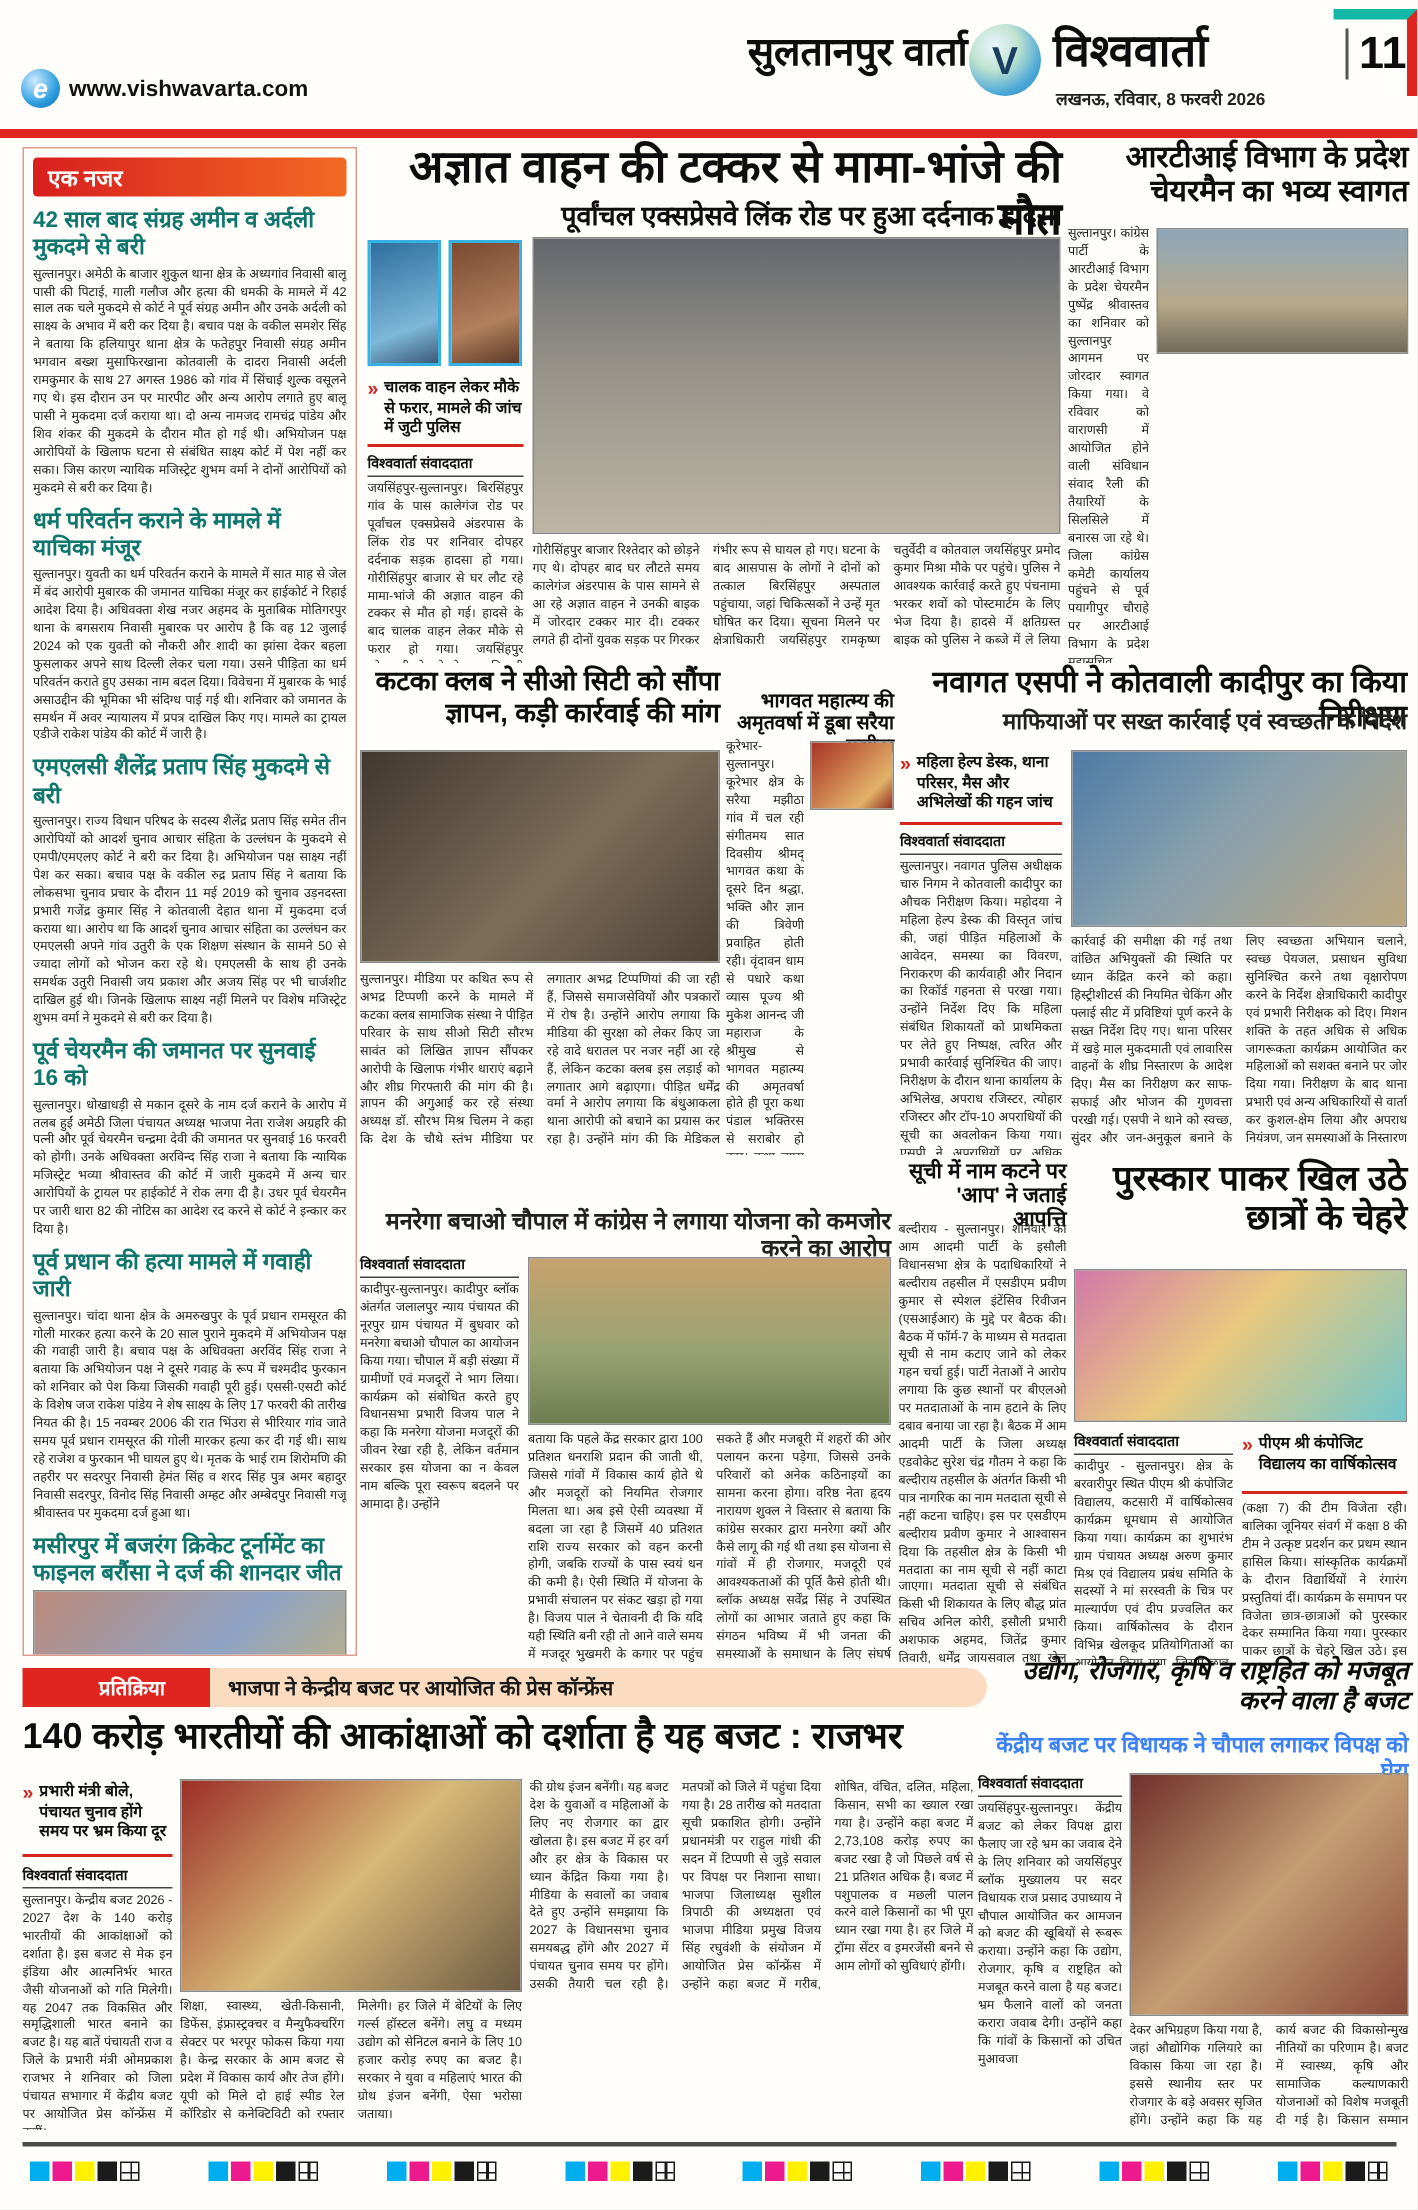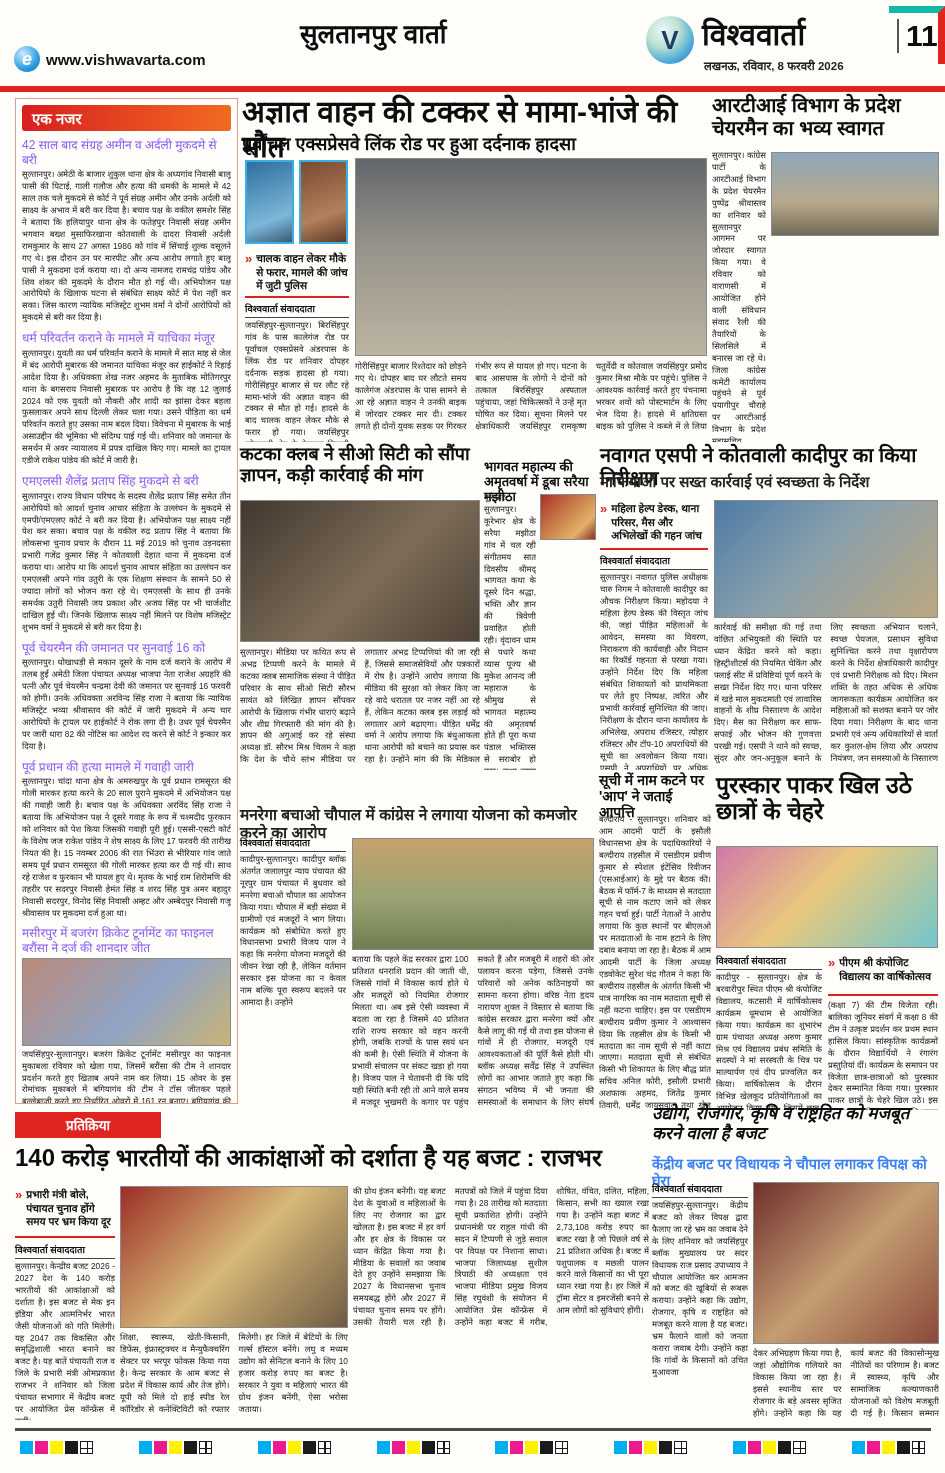--- a/index.html
+++ b/index.html
@@ -4,21 +4,21 @@
 <style>
   * { margin:0; padding:0; box-sizing:border-box; }
   html,body { background:#e8e8e8; }
   #page {
     position:relative; width:945px; height:1473px; margin:0 auto;
     background:#fffefa; overflow:hidden;
     font-family:"Liberation Sans","DejaVu Sans",sans-serif; color:#111;
   }
   .abs { position:absolute; }
   .hl { font-weight:700; color:#0d0d0d; line-height:1.15; }
-  .center { text-align:left; }
+  .center { text-align:right; }
   .body-text { font-size:8.4px; line-height:1.42; text-align:justify; color:#1c1c1c; overflow:hidden; }
   .cols2 { column-count:2; column-gap:9px; }
   .cols3 { column-count:3; column-gap:9px; }
   .byline { font-weight:700; font-size:9.5px; color:#111; border-bottom:1.5px solid #444; padding-bottom:2px; }
   .red-div { border-top:2px solid #d6251f; }
   .bullet { display:flex; gap:4px; font-weight:700; font-size:10.5px; line-height:1.3; color:#111; }
   .chev { color:#d6251f; font-weight:900; font-size:13px; line-height:1; }
   .photo { border:1px solid #8a8a8a; }
   
   .ph-street { background:linear-gradient(180deg,#63676c 0%,#97938a 45%,#bdb5a2 100%); }
@@ -31,21 +31,21 @@
   .ph-mnrega { background:linear-gradient(180deg,#c5a26d 0%,#99a373 55%,#6f7d50 100%); }
   .ph-award { background:linear-gradient(135deg,#d279a8 0%,#e8c87e 45%,#72c6cc 100%); }
   .ph-press { background:linear-gradient(135deg,#9c2f27 0%,#d7b877 50%,#6e5b43 100%); }
   .ph-chaupal { background:linear-gradient(135deg,#70302c 0%,#c49d72 50%,#8a4a3a 100%); }
   .ph-cricket { background:linear-gradient(135deg,#bb8a7a 0%,#8fa3c4 55%,#c9b477 100%); }
   .ek-box { border:1px solid #e09a8e; background:#fffefa; }
   .ek-head {
     background:linear-gradient(90deg,#d81f1f,#f26a22); color:#fff;
     font-weight:700; font-size:15px; padding:3px 10px; border-radius:3px;
   }
-  .ek-item-hl { font-weight:400; font-size:12px; line-height:1.22; margin:7px 0 2px 0; color:#8b5cf6; }
+  .ek-item-hl { font-weight:700; font-size:15px; line-height:1.22; margin:7px 0 2px 0; color:#0f766e; }
   .kicker { background:#e02420; color:#fff; font-weight:700; font-size:13.5px;
             display:flex; align-items:center; justify-content:center; }
   .strip-bar { background:#fbdcc0; color:#1a1a1a; font-weight:700; font-size:13.5px;
                display:flex; align-items:center; padding-left:12px;
                border-radius:0 14px 14px 0; }
   .sq { width:13px; height:13px; display:inline-block; }
   .reg-grid { width:13px; height:13px; display:inline-block; border:1.5px solid #1a1a1a; position:relative; background:#fff; }
   .reg-grid:before { content:""; position:absolute; left:50%; top:0; bottom:0; width:1.5px; background:#1a1a1a; }
   .reg-grid:after { content:""; position:absolute; top:50%; left:0; right:0; height:1.5px; background:#1a1a1a; }
   .cmyk-group { display:flex; gap:2px; align-items:center; }
@@ -158,20 +158,21 @@
   <div class="abs byline" style="left:716px; top:954px; width:106px;">विश्ववार्ता संवाददाता</div>
   <div class="abs body-text" style="left:716px; top:972px; width:106px; height:138px;">कादीपुर - सुल्तानपुर। क्षेत्र के बरवारीपुर स्थित पीएम श्री कंपोजिट विद्यालय, कटसारी में वार्षिकोत्सव कार्यक्रम धूमधाम से आयोजित किया गया। कार्यक्रम का शुभारंभ ग्राम पंचायत अध्यक्ष अरुण कुमार मिश्र एवं विद्यालय प्रबंध समिति के सदस्यों ने मां सरस्वती के चित्र पर माल्यार्पण एवं दीप प्रज्वलित कर किया। वार्षिकोत्सव के दौरान विभिन्न खेलकूद प्रतियोगिताओं का आयोजन किया गया, जिसमें छात्र-छात्राओं ने बढ़-चढ़कर हिस्सा लिया।</div>
   <div class="abs bullet" style="left:828px; top:956px; width:110px;">
     <span class="chev">»</span>
     <span>पीएम श्री कंपोजिट विद्यालय का वार्षिकोत्सव</span>
   </div>
   <div class="abs red-div" style="left:828px; top:994px; width:110px;"></div>
   <div class="abs body-text" style="left:828px; top:1000px; width:110px; height:110px;">(कक्षा 7) की टीम विजेता रही। बालिका जूनियर संवर्ग में कक्षा 8 की टीम ने उत्कृष्ट प्रदर्शन कर प्रथम स्थान हासिल किया। सांस्कृतिक कार्यक्रमों के दौरान विद्यार्थियों ने रंगारंग प्रस्तुतियां दीं। कार्यक्रम के समापन पर विजेता छात्र-छात्राओं को पुरस्कार देकर सम्मानित किया गया। पुरस्कार पाकर छात्रों के चेहरे खिल उठे। इस अवसर पर शिक्षकगण, अभिभावक तथा बड़ी संख्या में ग्रामीण मौजूद रहे। सभी ने बच्चों की प्रतिभा की सराहना की। पुरस्कार प्राप्त कर बच्चे खुशी से झूम उठे।</div>
 
   <div class="abs kicker" style="left:15px; top:1112px; width:146px; height:26px;">प्रतिक्रिया</div>
+  <div class="abs strip-bar" style="left:140px; top:1112px; width:518px; height:26px;">भाजपा ने केन्द्रीय बजट पर आयोजित की प्रेस कॉन्फ्रेंस</div>
 
   <div class="abs hl" style="left:15px; top:1144px; width:635px; font-size:24px;">140 करोड़ भारतीयों की आकांक्षाओं को दर्शाता है यह बजट : राजभर</div>
   <div class="abs bullet" style="left:15px; top:1188px; width:100px;">
     <span class="chev">»</span>
     <span>प्रभारी मंत्री बोले, पंचायत चुनाव होंगे समय पर भ्रम किया दूर</span>
   </div>
   <div class="abs red-div" style="left:15px; top:1236px; width:100px;"></div>
   <div class="abs byline" style="left:15px; top:1243px; width:100px;">विश्ववार्ता संवाददाता</div>
   <div class="abs body-text" style="left:15px; top:1261px; width:100px; height:159px;">सुल्तानपुर। केन्द्रीय बजट 2026 - 2027 देश के 140 करोड़ भारतीयों की आकांक्षाओं को दर्शाता है। इस बजट से मेक इन इंडिया और आत्मनिर्भर भारत जैसी योजनाओं को गति मिलेगी। यह 2047 तक विकसित और समृद्धिशाली भारत बनाने का बजट है। यह बातें पंचायती राज व जिले के प्रभारी मंत्री ओमप्रकाश राजभर ने शनिवार को जिला पंचायत सभागार में केंद्रीय बजट पर आयोजित प्रेस कॉन्फ्रेंस में कहीं।</div>
   <div class="abs photo ph-press" style="left:120px; top:1186px; width:228px; height:142px;"></div>

